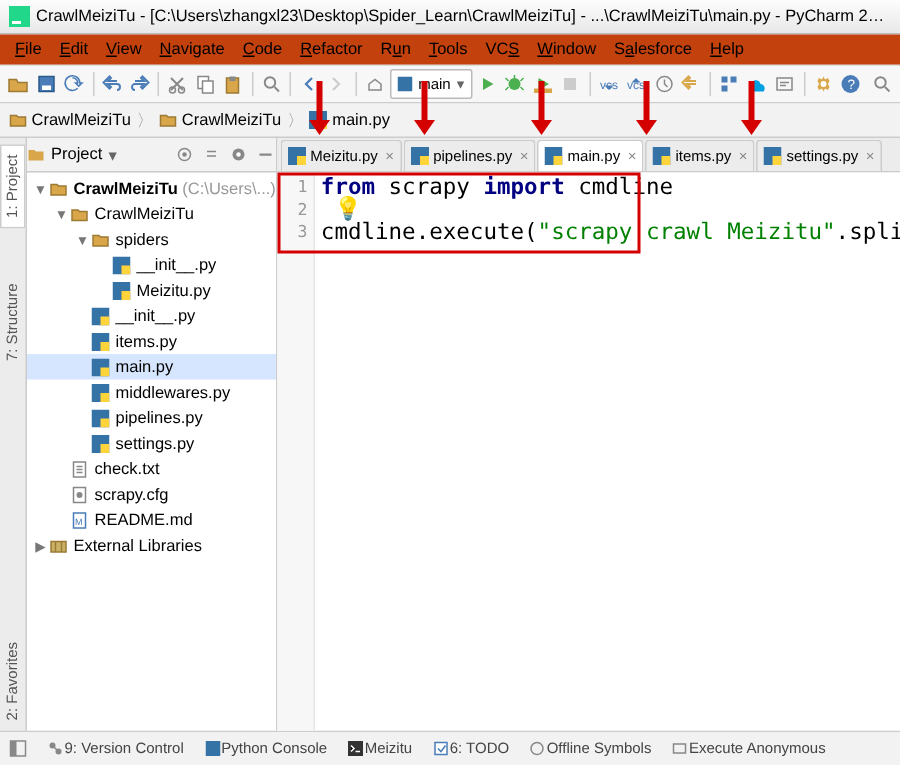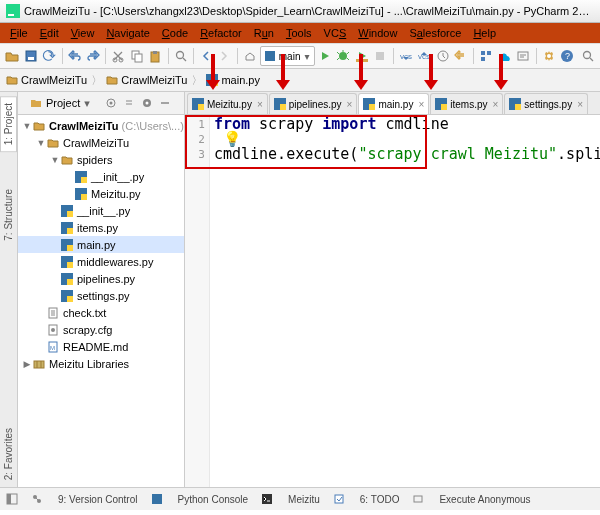--- a/index.html
+++ b/index.html
@@ -15,21 +15,21 @@
 .run-combo{height:18px;border:1px solid #bbb;background:#fff;display:flex;align-items:center;padding:0 4px;font-size:10px;gap:4px;border-radius:2px}
 .breadcrumb{height:22px;background:#f2f2f2;border-bottom:1px solid #ccc;display:flex;align-items:center;padding:0 6px;gap:4px}
 .crumb{display:flex;align-items:center;gap:3px}
 .sep{color:#999}
 .body{display:flex;height:395px}
 .gutter-l,.gutter-r{width:20px;background:#ececec;border-right:1px solid #ccc;display:flex;flex-direction:column;align-items:center;padding-top:4px;gap:30px}
 .gutter-r{border-right:none;border-left:1px solid #ccc}
 .vtab{writing-mode:vertical-rl;transform:rotate(180deg);font-size:10px;color:#555;padding:6px 2px;border:1px solid transparent}
 .vtab.active{background:#fff;border-color:#ccc}
 .proj-panel{width:170px;border-right:1px solid #ccc;background:#fff;display:flex;flex-direction:column}
-.proj-hdr{height:22px;background:#f2f2f2;border-bottom:1px solid #ccc;display:flex;align-items:center;padding:0 12px;gap:4px}
+.proj-hdr{height:22px;background:#f2f2f2;border-bottom:1px solid #ccc;display:flex;align-items:center;padding:0 0;gap:4px}
 .proj-hdr .spacer{flex:1}
 .mini{width:14px;height:14px;display:flex;align-items:center;justify-content:center}
 .tree{flex:1;overflow:auto;padding:2px 0}
 .node{display:flex;align-items:center;height:17px;padding-left:4px;white-space:nowrap}
 .node .tw{width:10px;text-align:center;color:#777;font-size:9px}
 .node .ic{width:14px;height:14px;margin-right:3px;display:flex;align-items:center;justify-content:center}
 .node.selected{background:#d6e6ff}
 .ind-0{padding-left:4px}.ind-1{padding-left:18px}.ind-2{padding-left:32px}.ind-3{padding-left:46px}
 .editor{flex:1;display:flex;flex-direction:column;position:relative}
 .tabs{height:22px;background:#ececec;border-bottom:1px solid #ccc;display:flex;align-items:flex-end;padding-left:2px;gap:1px;position:relative}
@@ -38,21 +38,21 @@
 .tab .x{color:#888;font-size:10px;margin-left:2px}
 .code-wrap{flex:1;display:flex;background:#fff;position:relative}
 .lines{width:20px;background:#f7f7f7;border-right:1px solid #e8e8e8;text-align:right;color:#999;font-family:Consolas,monospace;font-size:11px;padding:2px 4px 0 0;line-height:15px}
 .code{flex:1;font-family:Consolas,monospace;font-size:15px;padding:2px 4px;line-height:15px;white-space:pre}
 .kw{color:#000080;font-weight:bold}
 .str{color:#008000}
 .bulb{color:#d4a017}
 .annot-box{position:absolute;border:2px solid #d40000;pointer-events:none}
 .arrow{position:absolute;pointer-events:none}
 .statusbar{height:22px;background:#f2f2f2;border-top:1px solid #ccc;display:flex;align-items:center;padding:0 6px;gap:14px;font-size:10px}
-.statusbar .item{display:flex;align-items:center;gap:16px;color:#444}
+.statusbar .item{display:flex;align-items:center;gap:1px;color:#444}
 svg{display:block}
 </style>
 </head>
 <body>
 
 <div class="titlebar">
   <span class="icon">
     <svg width="14" height="14">
         <rect width="14" height="14" fill="#21d789"></rect>
         <rect x="2" y="10" width="6" height="2" fill="#fff"></rect>
@@ -447,21 +447,21 @@
           </div>
         </div>
       <div class="node ind-0">
         <span class="tw">▶</span>
         <span class="ic">
             <svg width="12" height="12">
               <rect x="1" y="3" width="10" height="7" fill="#c9b266" stroke="#9c7a33"></rect>
               <path d="M4 3v7M8 3v7" stroke="#9c7a33"></path>
             </svg>
           </span>
-        <span>Meizitu Libraries</span>
+        <span>External Libraries</span>
       </div>
     </div>
   </div>
 
   <div class="editor">
     <div class="tabs" id="tabs-row">
         <div class="tab">
           <svg width="12" height="12">
             <rect width="12" height="12" fill="#3572a5"></rect>
             <rect x="6" y="6" width="6" height="6" fill="#ffd43b"></rect>
@@ -566,17 +566,23 @@
     </div>
   <div class="item">
       <svg width="10" height="10">
         <rect x="1" y="1" width="8" height="8" fill="#fff" stroke="#4a7db8"></rect>
         <path d="M3 5l2 2 3-4" stroke="#4a7db8" fill="none"></path>
       </svg>
       <span>6: TODO</span>
     </div>
   <div class="item">
       <svg width="10" height="10">
+        <circle cx="5" cy="5" r="4" fill="none" stroke="#888"></circle>
+      </svg>
+      <span>Offline Symbols</span>
+    </div>
+  <div class="item">
+      <svg width="10" height="10">
         <rect x="1" y="2" width="8" height="6" fill="none" stroke="#888"></rect>
       </svg>
       <span>Execute Anonymous</span>
     </div>
 </div>
 
 </body></html>

